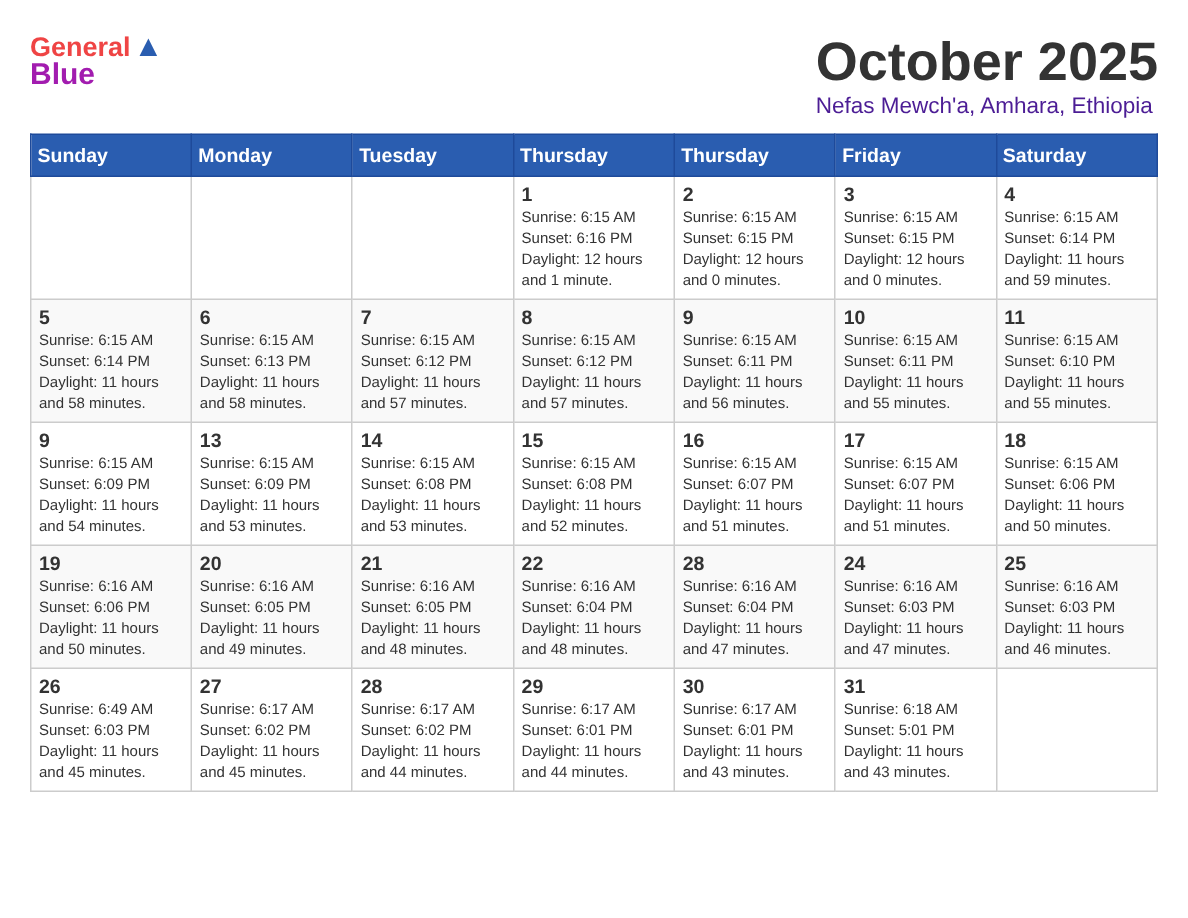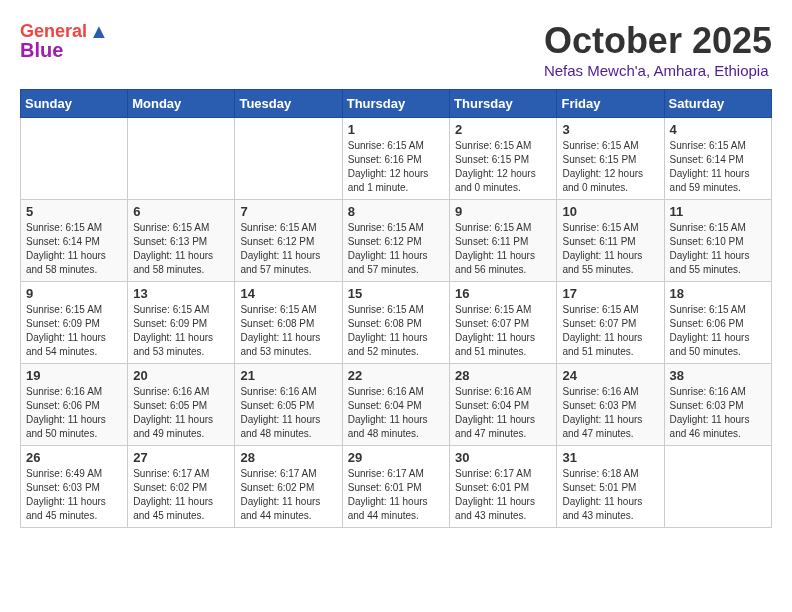--- a/index.html
+++ b/index.html
@@ -276,21 +276,21 @@
 and 47 minutes.</div>
         </td>
         <td>
           <div class="day-number">24</div>
           <div class="day-info">Sunrise: 6:16 AM
 Sunset: 6:03 PM
 Daylight: 11 hours
 and 47 minutes.</div>
         </td>
         <td>
-          <div class="day-number">38</div>
+          <div class="day-number">25</div>
           <div class="day-info">Sunrise: 6:16 AM
 Sunset: 6:03 PM
 Daylight: 11 hours
 and 46 minutes.</div>
         </td>
       </tr>
       <tr>
         <td>
           <div class="day-number">26</div>
           <div class="day-info">Sunrise: 6:49 AM

